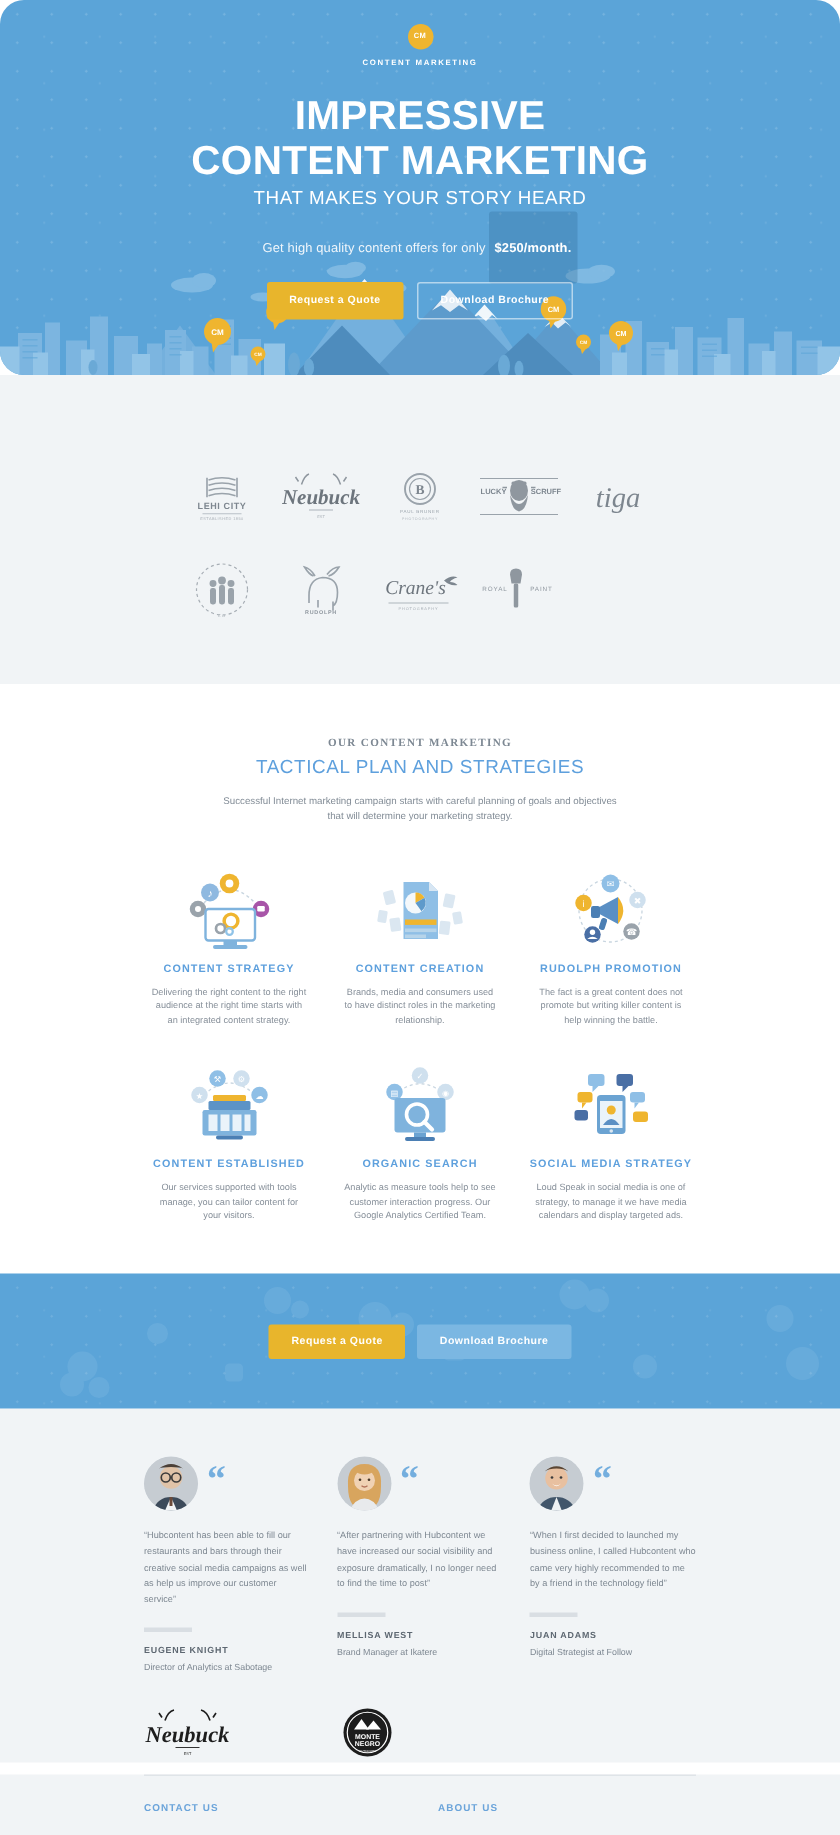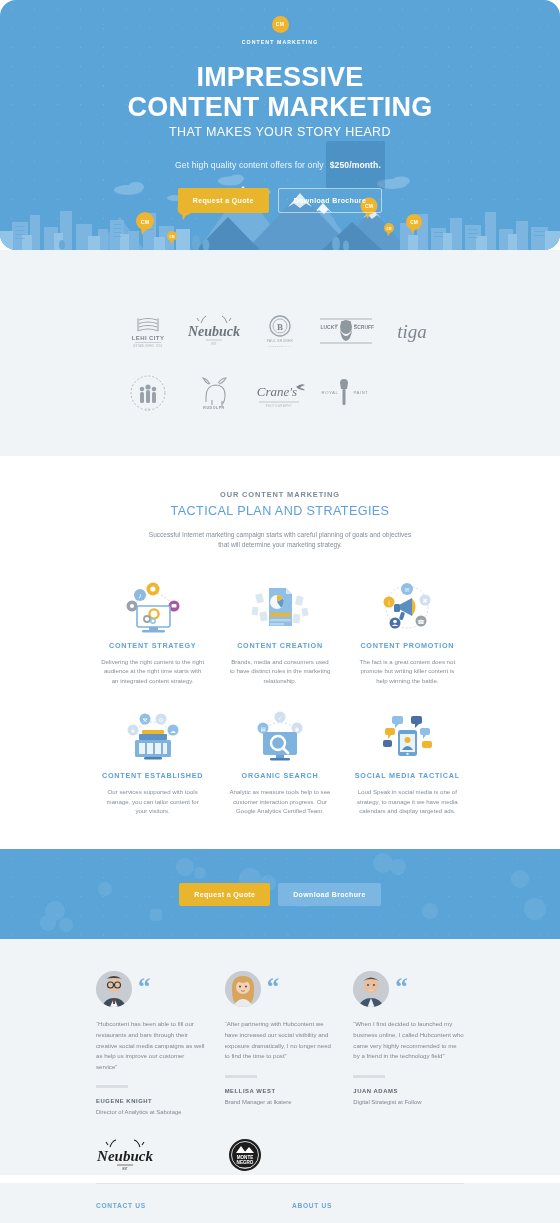--- a/index.html
+++ b/index.html
@@ -85,21 +85,21 @@
   }
   .logo-grid {
     margin: 22px auto 0; width: 330px;
     display: grid; grid-template-columns: repeat(5, 1fr);
     row-gap: 16px; align-items: center; justify-items: center;
   }
   .logo-cell { width: 66px; height: 46px; display: flex; align-items: center; justify-content: center; }
 
   
   .services { background: #ffffff; padding: 34px 0 34px; text-align: center; }
-  .services .eyebrow { font-size: 7.4px; letter-spacing: .9px; font-weight: bold; color: #7d8893; }
+  .services .eyebrow { font-size: 7.4px; letter-spacing: .9px; font-weight: bold; color: #7d8893; font-family: Liberation Serif, serif; }
   .services h2 {
     margin-top: 5px;
     font-size: 12.6px; letter-spacing: .4px; color: #5ea0dd; font-weight: normal;
   }
   .services .lede {
     margin: 12px auto 0; width: 270px;
     font-size: 6.5px; line-height: 10px; color: #838d97;
   }
   .feature-grid {
     margin: 27px auto 0; width: 370px;
@@ -515,21 +515,21 @@
               <circle cx="25" cy="43.5" r="1.8" fill="#fff"></circle>
               <path d="M21.5 48 q3.5-3 7 0z" fill="#fff"></path>
             <circle cx="51" cy="43" r="5.5" fill="#9aa3ab"></circle>
               <text x="51" y="45.5" font-size="6" fill="#fff" text-anchor="middle">☎</text>
             <path d="M29 27 l13-7 v18 l-13-7 z" fill="#5a8fc4"></path>
             <rect x="24" y="26" width="6" height="8" rx="1.5" fill="#4b7fb4"></rect>
             <path d="M42 20 q7 9 0 18 z" fill="#efb52f"></path>
             <rect x="30" y="34" width="4" height="8" rx="1.5" fill="#4b7fb4" transform="rotate(18 32 38)"></rect>
           </svg>
         </div>
-        <h3>CONTENT PROMOTION</h3>
+        <h3>RUDOLPH PROMOTION</h3>
         <p>The fact is a great content does not promote but writing killer content is help winning the battle.</p>
       </div>
 
       <div class="feature">
         <div class="ficon">
           <svg width="74" height="58" viewBox="0 0 74 58">
             <path d="M20 22 q17-16 34 0" fill="none" stroke="#c9d6e0" stroke-width=".9" stroke-dasharray="2 2"></path>
             <circle cx="29" cy="11" r="5.5" fill="#8fbfe6"></circle>
               <text x="29" y="13.5" font-size="5.5" fill="#fff" text-anchor="middle">⚒</text>
             <circle cx="45" cy="11" r="5.5" fill="#cfe0ee"></circle>
@@ -590,21 +590,21 @@
               <rect x="13" y="32" width="9" height="7" rx="2" fill="#4a6fa5"></rect>
               <rect x="52" y="33" width="10" height="7" rx="2" fill="#efb52f"></rect>
             </g>
             <rect x="28" y="22" width="19" height="26" rx="2.5" fill="#6ba3d2"></rect>
             <rect x="30" y="26" width="15" height="18" fill="#eaf3fa"></rect>
             <circle cx="37.5" cy="32" r="3" fill="#efb52f"></circle>
             <path d="M32 42 q5.5-8 11 0z" fill="#5a8fc4"></path>
             <circle cx="37.5" cy="46" r="1.2" fill="#dbe7f1"></circle>
           </svg>
         </div>
-        <h3>SOCIAL MEDIA TACTICAL</h3>
+        <h3>SOCIAL MEDIA STRATEGY</h3>
         <p>Loud Speak in social media is one of strategy, to manage it we have media calendars and display targeted ads.</p>
       </div>
     </div>
   </section>
 
   <section class="cta-band">
     <div class="hero-dots"></div>
     <svg class="ghosts" viewBox="0 0 560 90">
       <g fill="#ffffff">
         <circle cx="55" cy="62" r="10"></circle>

